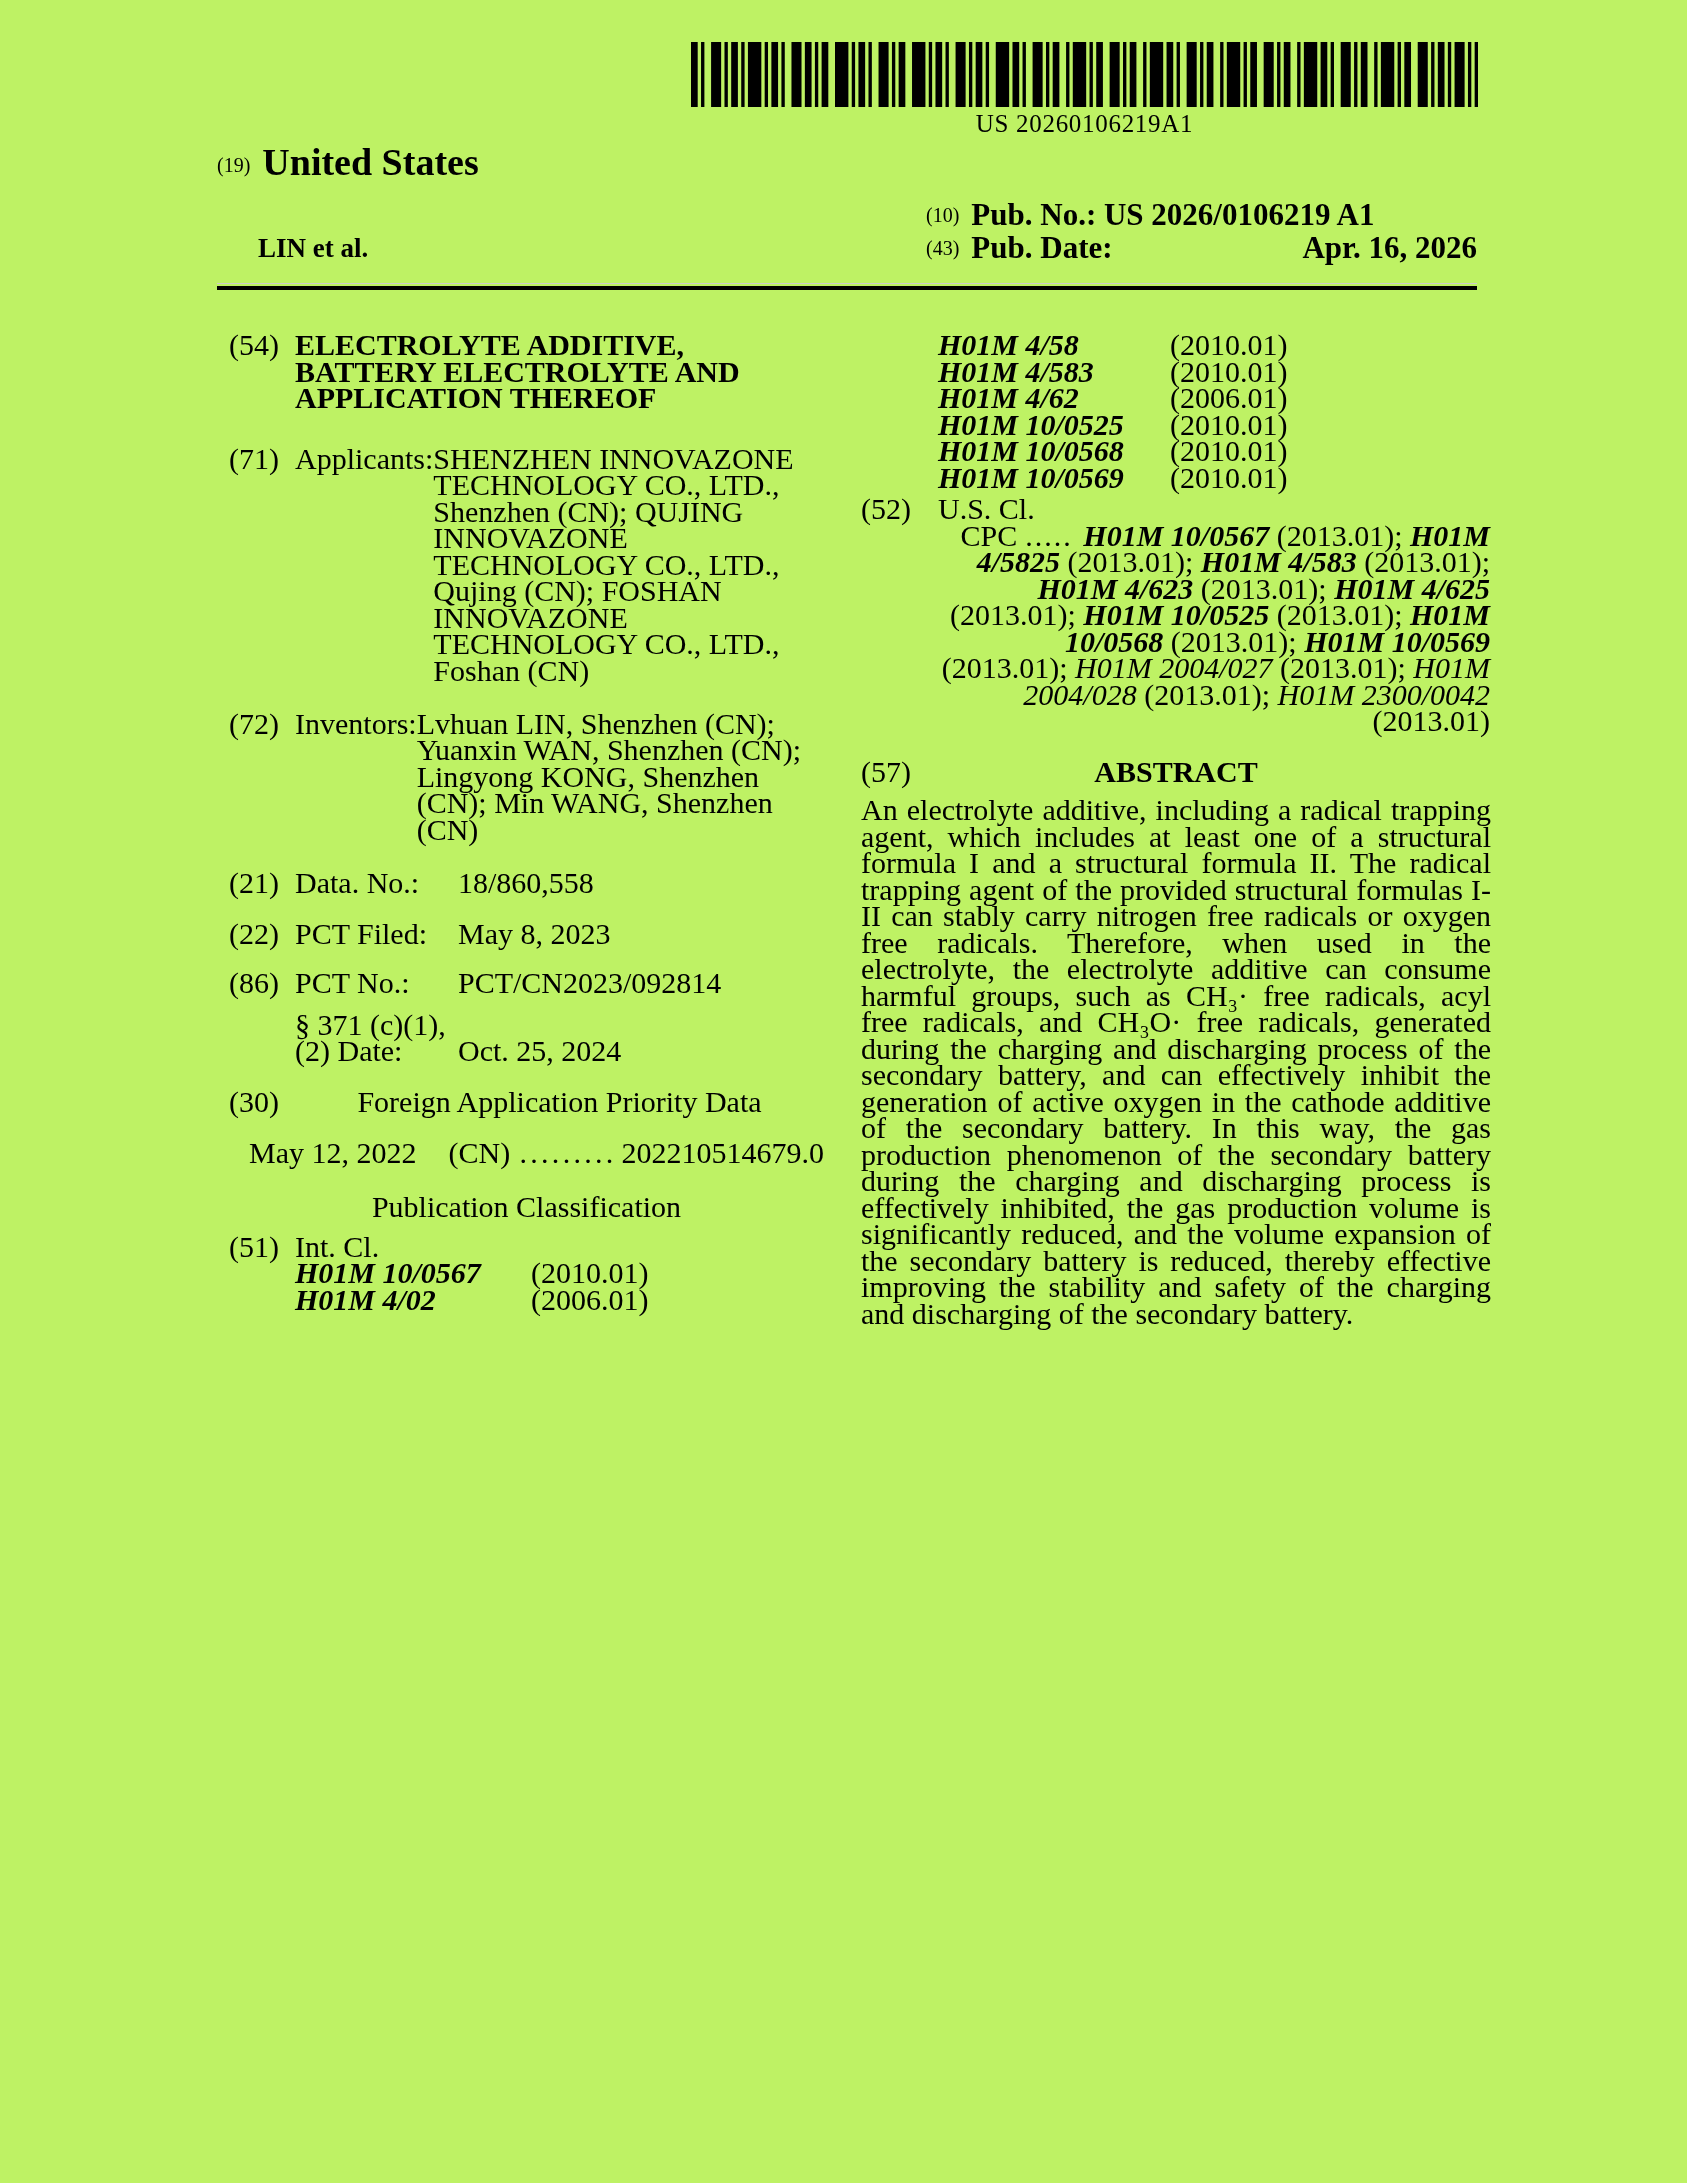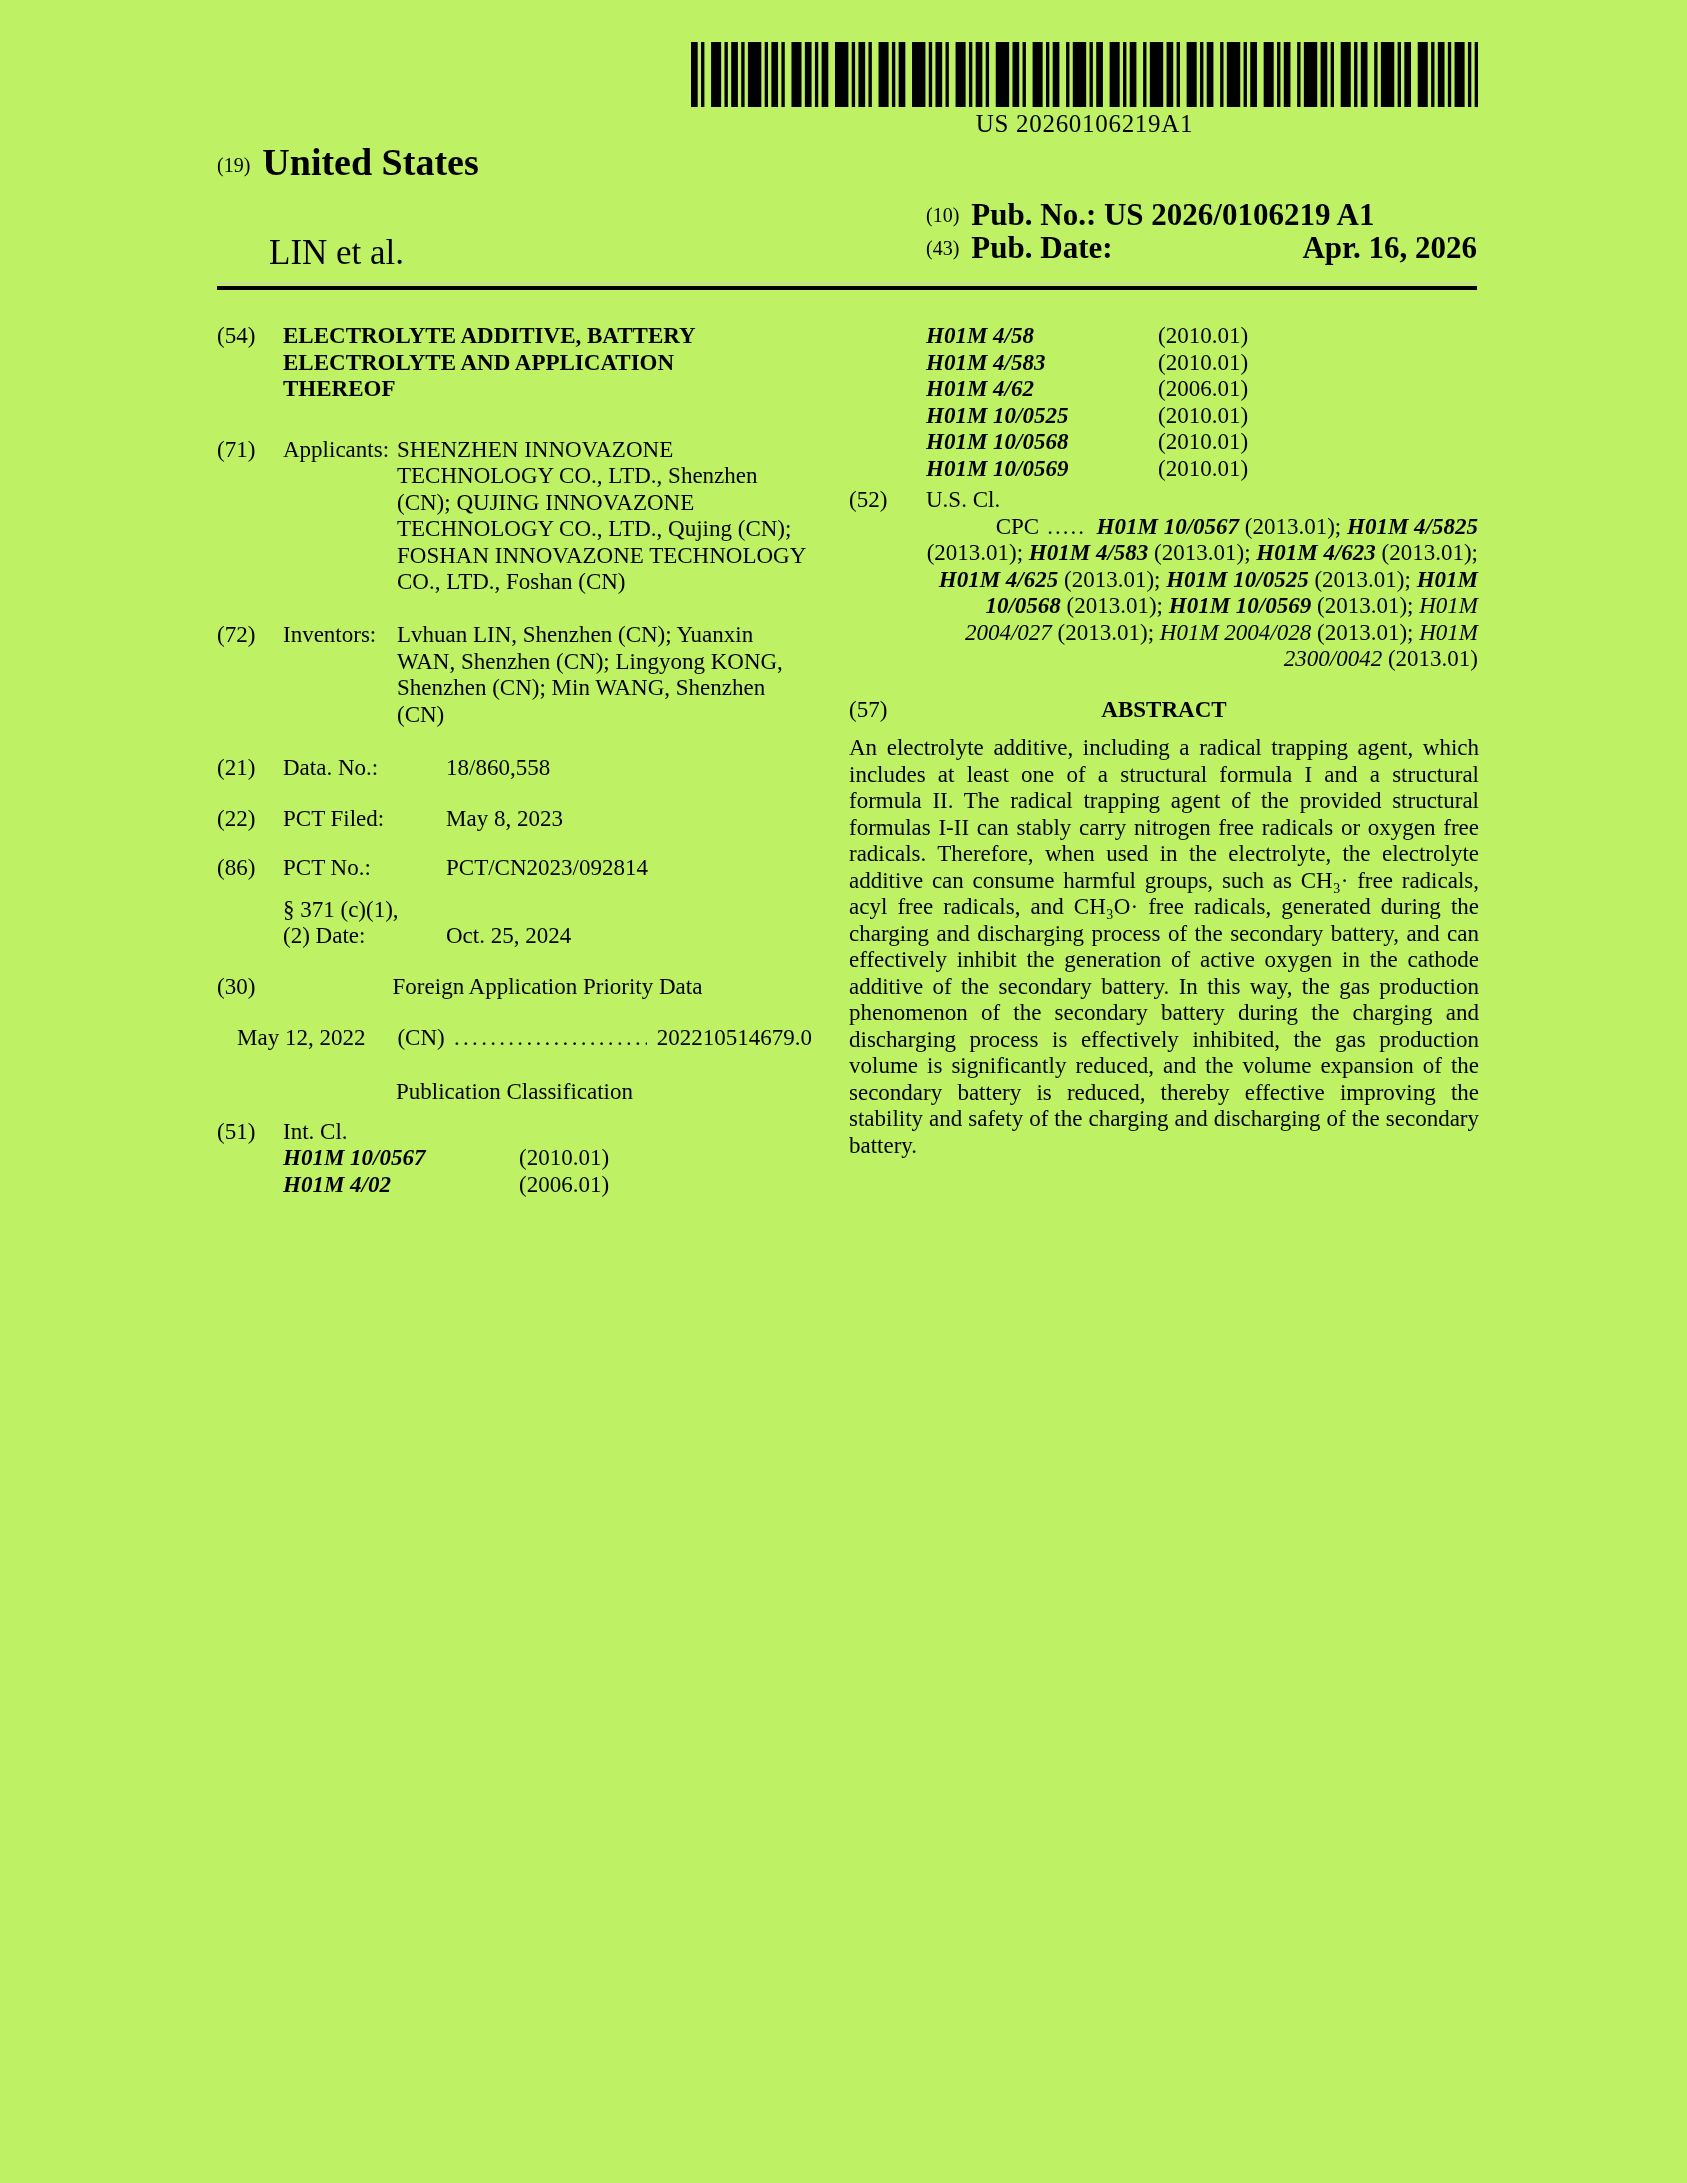--- a/index.html
+++ b/index.html
@@ -6,30 +6,30 @@
   .page{position:relative;width:1687px;height:2183px;background:#bef264;
         font-family:"Liberation Serif",serif;color:#000;}
   
   .barcode{position:absolute;left:691px;top:42px;width:787px;height:65px;}
   .barcode-text{position:absolute;left:691px;top:110px;width:787px;
                 text-align:center;font-size:25px;letter-spacing:0.7px;}
   .hline{position:absolute;white-space:nowrap;}
   .knum{font-size:20px;font-weight:normal;position:relative;top:-2.6px;margin-right:12px;}
   .us-line{left:217px;top:140px;font-size:38px;font-weight:bold;}
   .doc-line{left:217px;top:195px;font-size:38px;font-weight:bold;}
-  .authors-line{left:269px;top:233px;font-size:35px;font-weight:normal;}
+  .authors-line{left:258px;top:233px;font-size:27px;font-weight:bold;}
   .pubno-line{left:926px;top:197px;font-size:31px;font-weight:bold;}
   .pubdate-line{left:926px;top:230px;width:551px;font-size:31px;font-weight:bold;
                 display:flex;align-items:baseline;}
   .pubdate-line .date-val{margin-left:auto;}
   .rule{position:absolute;left:217px;top:283px;width:1260px;height:7.3px;
         border-top:1.3px solid #cccccc;}
   .rule-bar{width:100%;height:4px;background:#000;margin-top:2px;}
   
-  .col{position:absolute;top:323px;font-size:23px;line-height:26.5px;}
+  .col{position:absolute;top:332px;font-size:30px;line-height:26.5px;margin-left:12px;}
   .col-left{left:217px;width:595px;}
   .col-right{left:849px;width:630px;}
   .row{display:flex;align-items:flex-start;}
   .num{flex:0 0 66px;}
   .num-r{flex:0 0 77px;}
   .lbl-narrow{flex:0 0 114px;}
   .lbl-wide{flex:0 0 163px;}
   .val{flex:1;}
   .b{font-weight:normal;}
   .bi{font-weight:bold;font-style:italic;}

